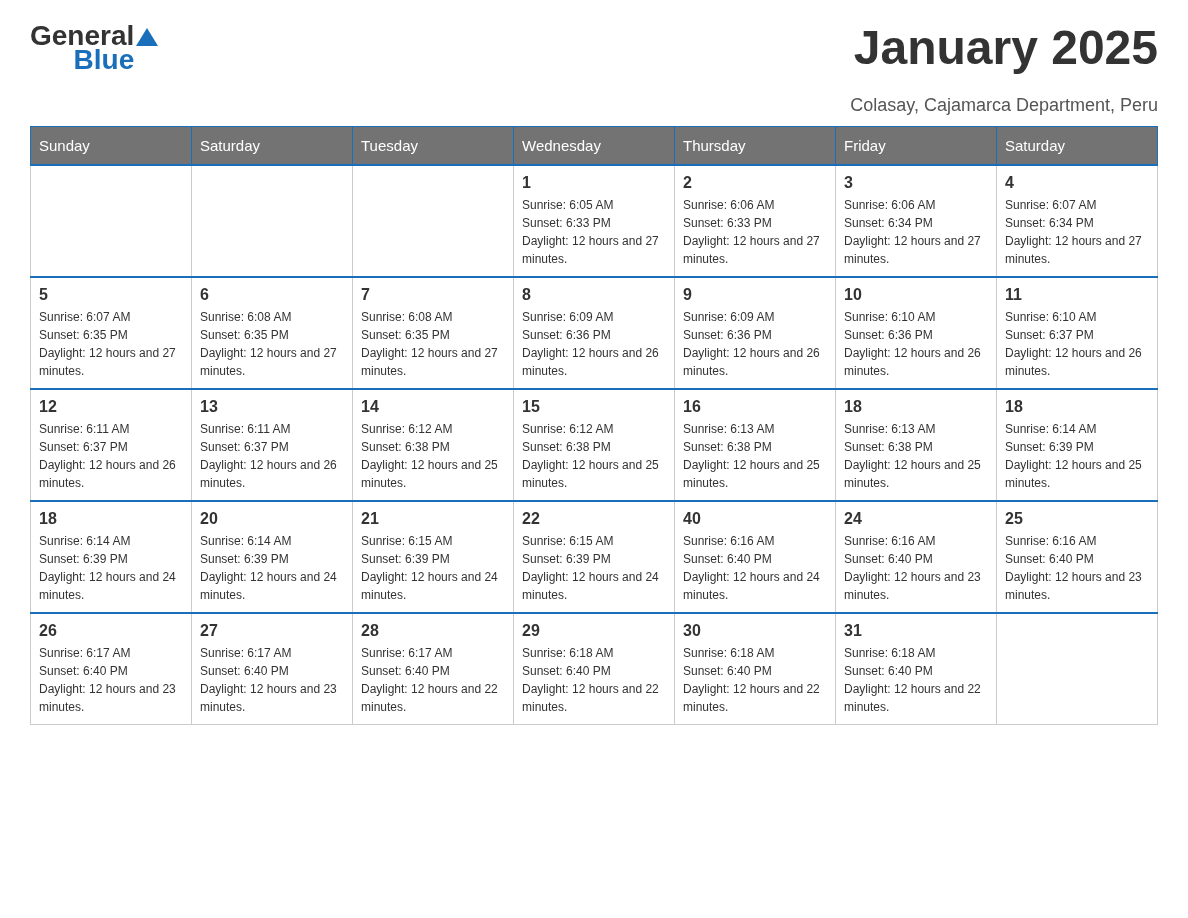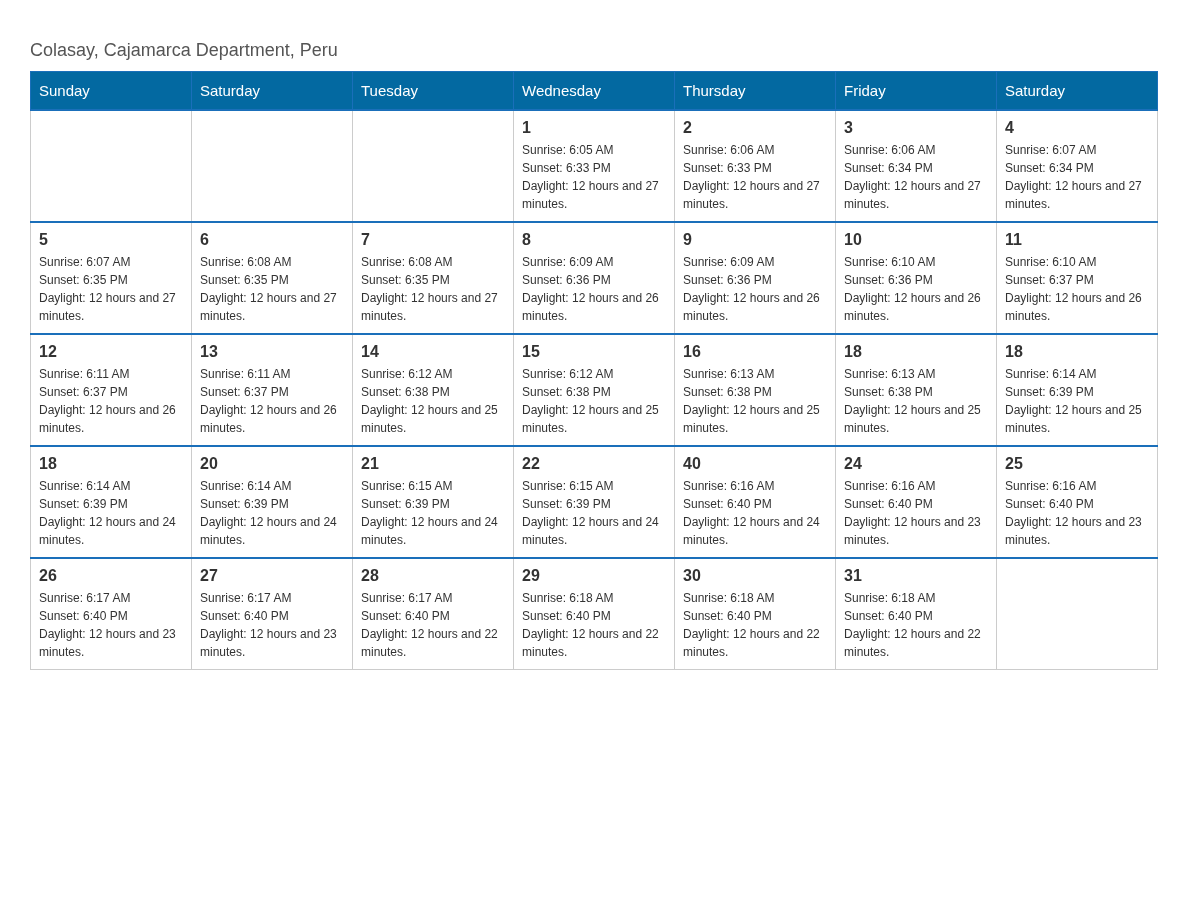--- a/index.html
+++ b/index.html
@@ -43,21 +43,21 @@
       font-size: 18px;
       color: #555;
       margin-top: 20px;
     }
     .calendar-table {
       width: 100%;
       border-collapse: collapse;
       margin-top: 10px;
     }
     .calendar-table th {
-      background-color: #0369a1;
+      background-color: #737373;
       color: #fff;
       padding: 10px 8px;
       text-align: left;
       font-size: 15px;
       font-weight: normal;
       border: 1px solid #1a6fba;
     }
     .calendar-table td {
       vertical-align: top;
       padding: 8px;
@@ -80,21 +80,33 @@
       background: #fff;
     }
     tr.week-row td {
       border-top: 2px solid #1a6fba;
     }
   </style>
 </head>
 <body>
 
 <div class="header">
+  <div class="logo">
+    <div style="display:flex; flex-direction:column; align-items:flex-end;">
+      <div style="display:flex; align-items:center;">
+        <span class="logo-text-general">General</span>
+        <svg width="22" height="22" viewBox="0 0 22 22" style="margin-left:2px; margin-top:2px;">
+          <polygon points="11,2 22,20 0,20" fill="#1a6fba"></polygon>
+        </svg>
+      </div>
+      <span class="logo-text-blue" style="margin-top:-8px; margin-right:24px;">Blue</span>
+    </div>
+  </div>
   <div class="title-section">
+    <div class="month-title">January 2025</div>
     <div class="subtitle">Colasay, Cajamarca Department, Peru</div>
   </div>
 </div>
 
 <table class="calendar-table">
   <thead>
     <tr>
     <th>Sunday</th>
         <th>Saturday</th>
         <th>Tuesday</th>

